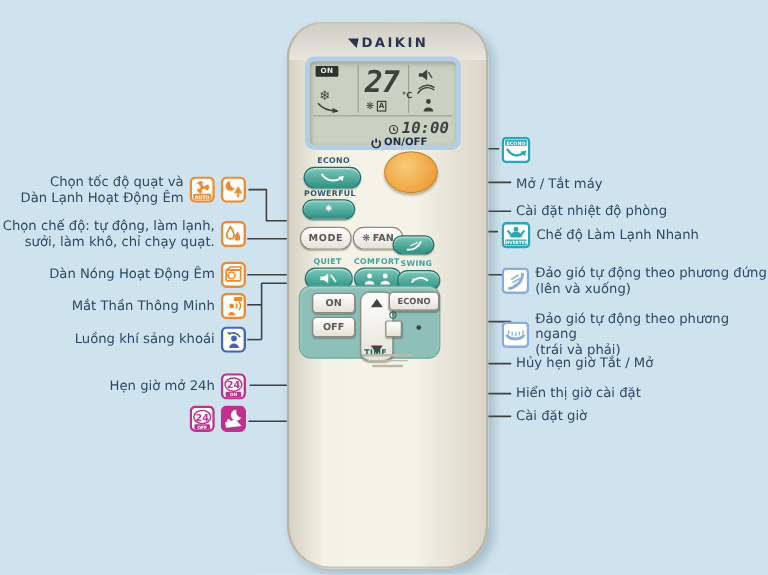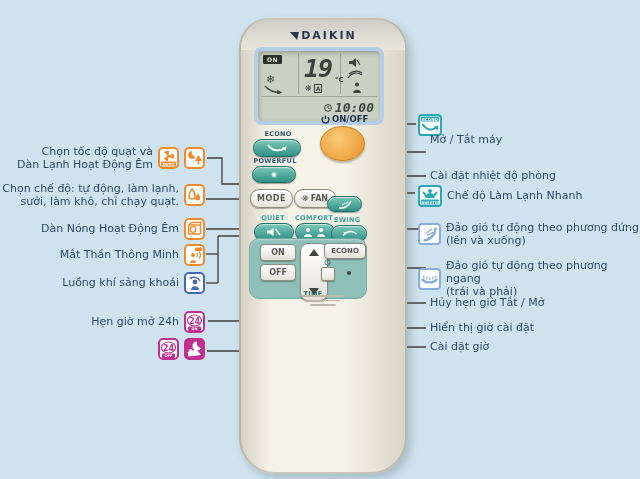--- a/index.html
+++ b/index.html
@@ -81,21 +81,21 @@
     box-shadow:0 1px 1px rgba(80,80,70,.45);
     display:flex; align-items:center; justify-content:center;
     font-weight:bold; color:#5a5a55;
   }
   .btn-cap{
     position:absolute; font-size:6.5px; font-weight:bold; color:#31576d;
     text-align:center; letter-spacing:.3px;
   }
   .teal-cap{color:#3fa49b;}
   .onoff-cap{
-    position:absolute; left:82px; top:96px; width:60px; font-size:8.5px; font-weight:bold;
+    position:absolute; left:70px; top:96px; width:60px; font-size:8.5px; font-weight:bold;
     color:#1e2d4a; display:flex; align-items:flex-end; gap:2px;
   }
   .orangebtn{
     position:absolute; left:81px; top:108px; width:43px; height:33px; border-radius:50%;
     background:radial-gradient(circle at 40% 35%, #f8cb79, #efa33f 70%, #dd8e2e);
     border:1px solid #c8872d; box-shadow:0 2px 2px rgba(90,80,40,.4);
   }
   
   .panel{
     position:absolute; left:10px; top:220px; width:116px; height:59px;
@@ -230,21 +230,21 @@
   <div class="co co-right" style="top:114px">
     <svg class="cicon" width="24" height="22" viewBox="0 0 24 22">
       <rect x="1" y="1" width="22" height="20" rx="3" fill="#fff" stroke="#2aa7b5" stroke-width="2"></rect>
       <rect x="3" y="2.5" width="18" height="5" rx="1" fill="#2aa7b5"></rect>
       <text x="12" y="6.7" text-anchor="middle" font-size="4" font-weight="bold" fill="#fff">ECONO</text>
       <path d="M4.5 10 C8 16 13 17 18.5 13.5" fill="none" stroke="#2aa7b5" stroke-width="2"></path>
       <path d="M19.5 16.5 L20.5 11.5 L15.5 12.5 Z" fill="#2aa7b5"></path>
     </svg>
   </div>
 
-  <div class="co co-right no-icon" style="top:133px">
+  <div class="co co-right no-icon" style="top:147px">
     <span class="lbl">Mở / Tắt máy</span>
   </div>
 
   <div class="co co-right no-icon" style="top:169px">
     <span class="lbl">Cài đặt nhiệt độ phòng</span>
   </div>
 
   <div class="co co-right" style="top:185px">
     <svg class="cicon" width="24" height="22" viewBox="0 0 24 22">
       <rect x="1" y="1" width="22" height="20" rx="3" fill="#fff" stroke="#2aa7b5" stroke-width="2"></rect>
@@ -299,21 +299,21 @@
 
     <div class="lcd">
       <div class="vdiv" style="left:40px"></div>
       <div class="vdiv" style="left:82px"></div>
       <div class="hdiv"></div>
       <span class="on-badge">ON</span>
       <span class="lcd-snow">❄</span>
       <svg style="position:absolute;left:6px;top:34px" width="18" height="9" viewBox="0 0 18 9">
         <path d="M1 1 C5 6 10 7.5 17 7.5 M13 5.5 L17 7.5 L13 8.8" fill="none" stroke="#39453c" stroke-width="1.3"></path>
       </svg>
-      <span class="lcd-temp">19</span>
+      <span class="lcd-temp">27</span>
       <span class="lcd-unit">°C</span>
       <span class="lcd-fanA">
         <span>❋</span>
         <span class="lcd-A">A</span>
       </span>
       <svg style="position:absolute;left:90px;top:6px" width="13" height="11" viewBox="0 0 13 11">
         <path d="M1 4 H4 L8 1 V10 L4 7 H1 Z" fill="#39453c"></path>
           <line x1="9" y1="3" x2="12" y2="8" stroke="#39453c" stroke-width="1.2"></line>
       </svg>
       <svg style="position:absolute;left:88px;top:19px" width="18" height="10" viewBox="0 0 18 10">

